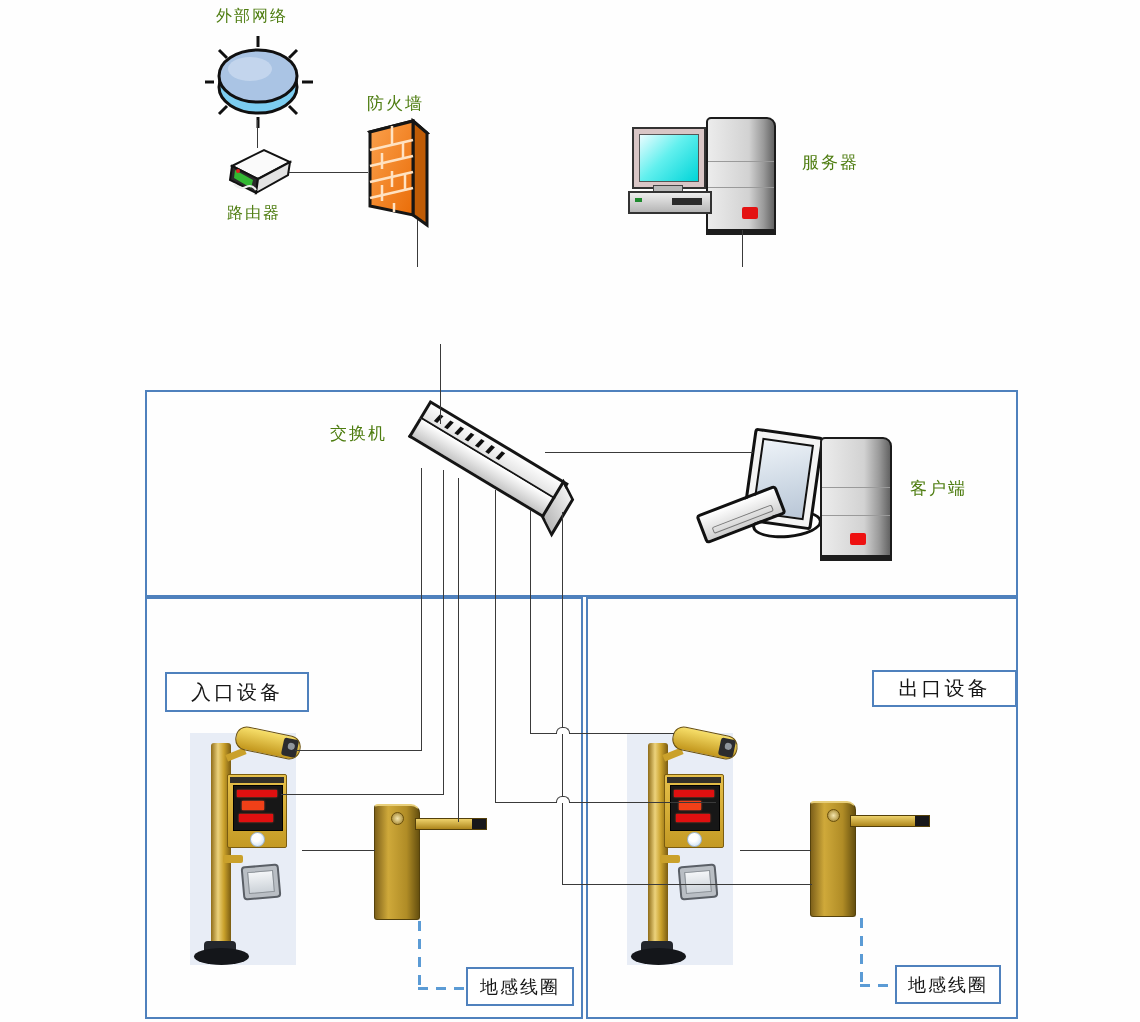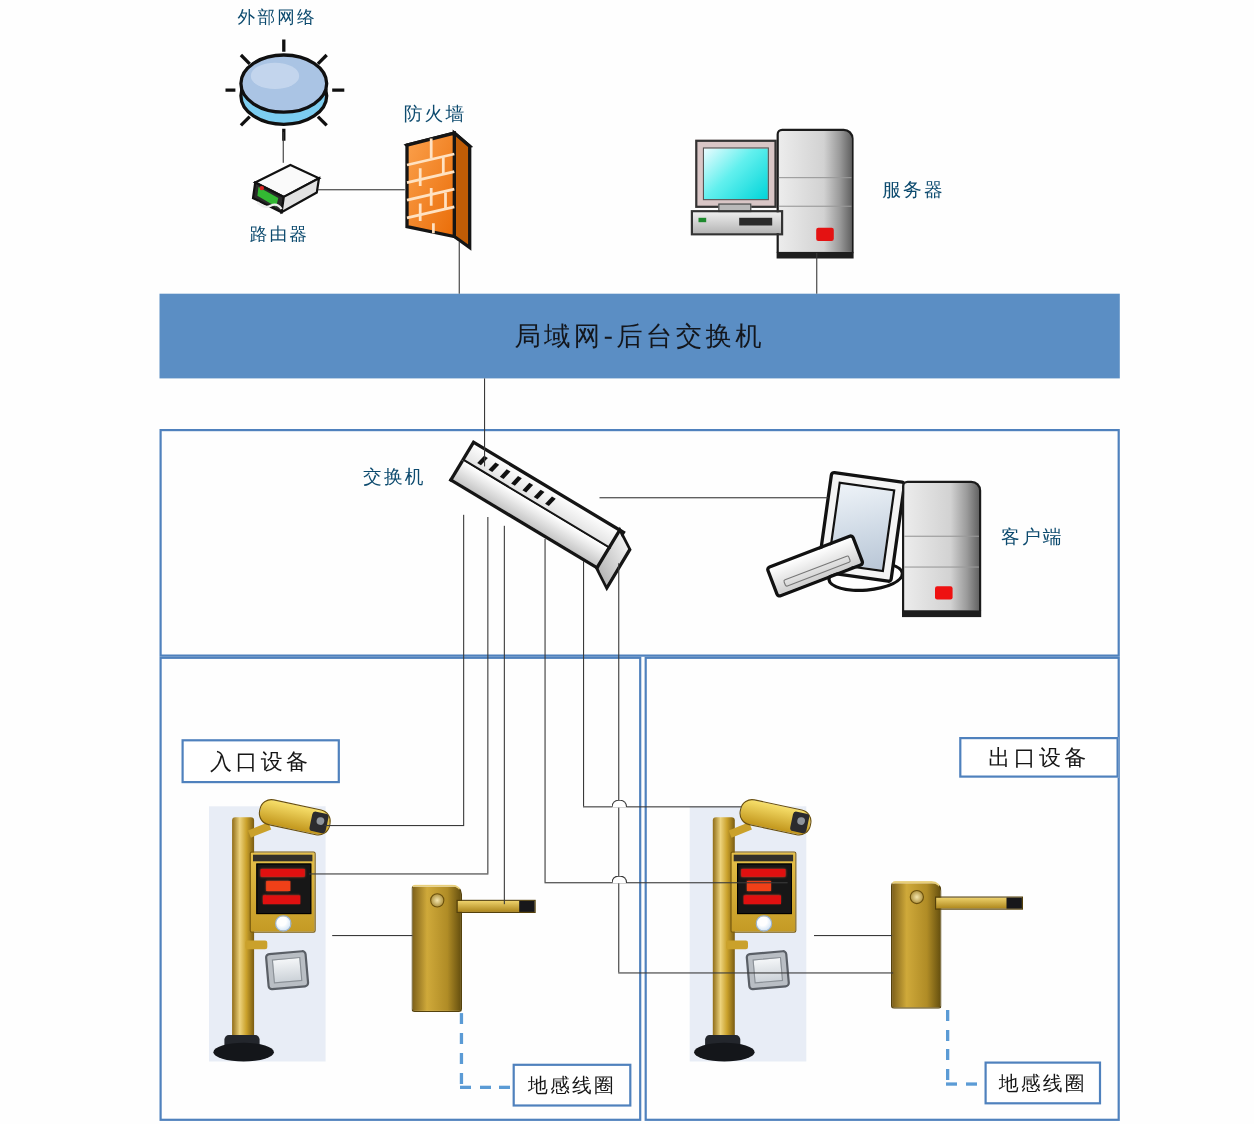--- a/index.html
+++ b/index.html
@@ -1,20 +1,20 @@
 <!DOCTYPE html>
 <html><head>
 <meta charset="utf-8">
 <style>
   html,body{margin:0;padding:0;background:#ffffff;}
   #canvas{position:relative;width:1140px;height:1022px;background:#fefefe;overflow:hidden;
           font-family:"DejaVu Sans","Liberation Sans",sans-serif;color:#141414;}
 
   .abs{position:absolute;}
-  .lbl{position:absolute;font-size:17px;letter-spacing:2px;color:#0c4a6e;white-space:nowrap;z-index:9;}
+  .lbl{position:absolute;font-size:17px;letter-spacing:2px;color:#4d7c0f;white-space:nowrap;z-index:9;}
 
   
   .container{position:absolute;border:2px solid #4f81bd;background:transparent;z-index:1;}
 
   
   .lanbar{position:absolute;left:145px;top:267px;width:873px;height:77px;background:#5b8ec4;
           display:flex;align-items:center;justify-content:center;z-index:1;}
   .lanbar span{font-size:24px;letter-spacing:3px;color:#13161c;}
 
   
@@ -170,30 +170,27 @@
   <div class="s-kb">
       <i class="dot"></i>
       <i class="ports"></i>
     </div>
   <div class="tower" style="left:706px;top:117px;width:66px;height:110px;">
     <i class="ln" style="top:42px;"></i>
       <i class="ln" style="top:68px;"></i>
     <i class="btn" style="left:34px;top:88px;"></i>
       <i class="foot"></i>
   </div>
-  <div class="lbl" style="left:802px;top:161px;">服务器</div>
+  <div class="lbl" style="left:802px;top:151px;">服务器</div>
 
   <div class="wire-v" style="left:257px;top:120px;height:28px;"></div>
   <div class="wire-h" style="left:289px;top:172px;width:79px;"></div>
   <div class="wire-v" style="left:417px;top:220px;height:47px;"></div>
   <div class="wire-v" style="left:742px;top:230px;height:37px;"></div>
 
-  <div class="lanbar">
-    <span>局域网-后台交换机</span>
-  </div>
   <div class="wire-v" style="left:440px;top:344px;height:80px;"></div>
 
   <div class="container" style="left:145px;top:390px;width:869px;height:203px;"></div>
 
   <div class="lbl" style="left:330px;top:422px;">交换机</div>
 
   <div class="switch">
     <div class="sw-top">
         <i></i>
         <i></i>

